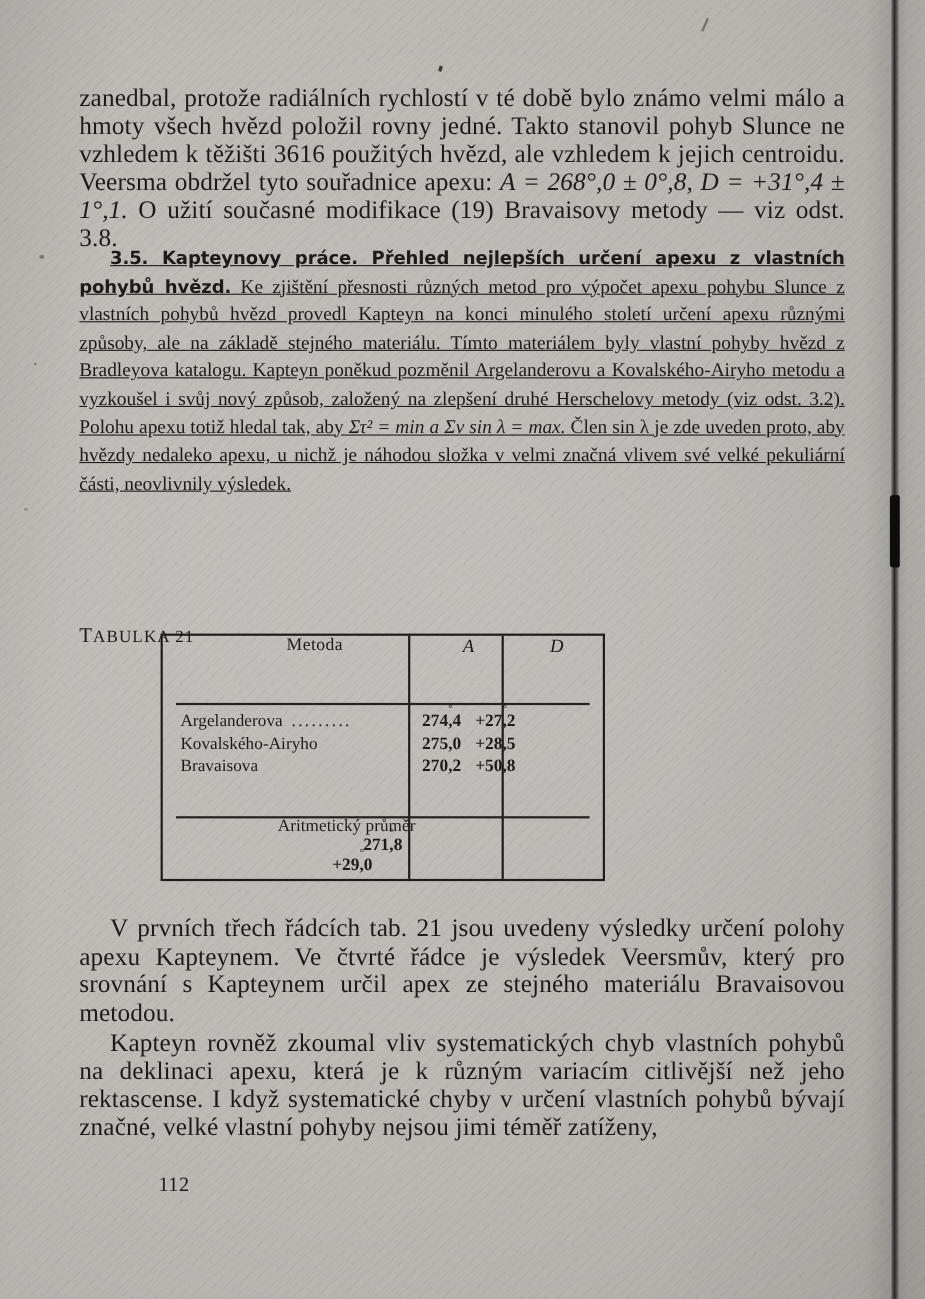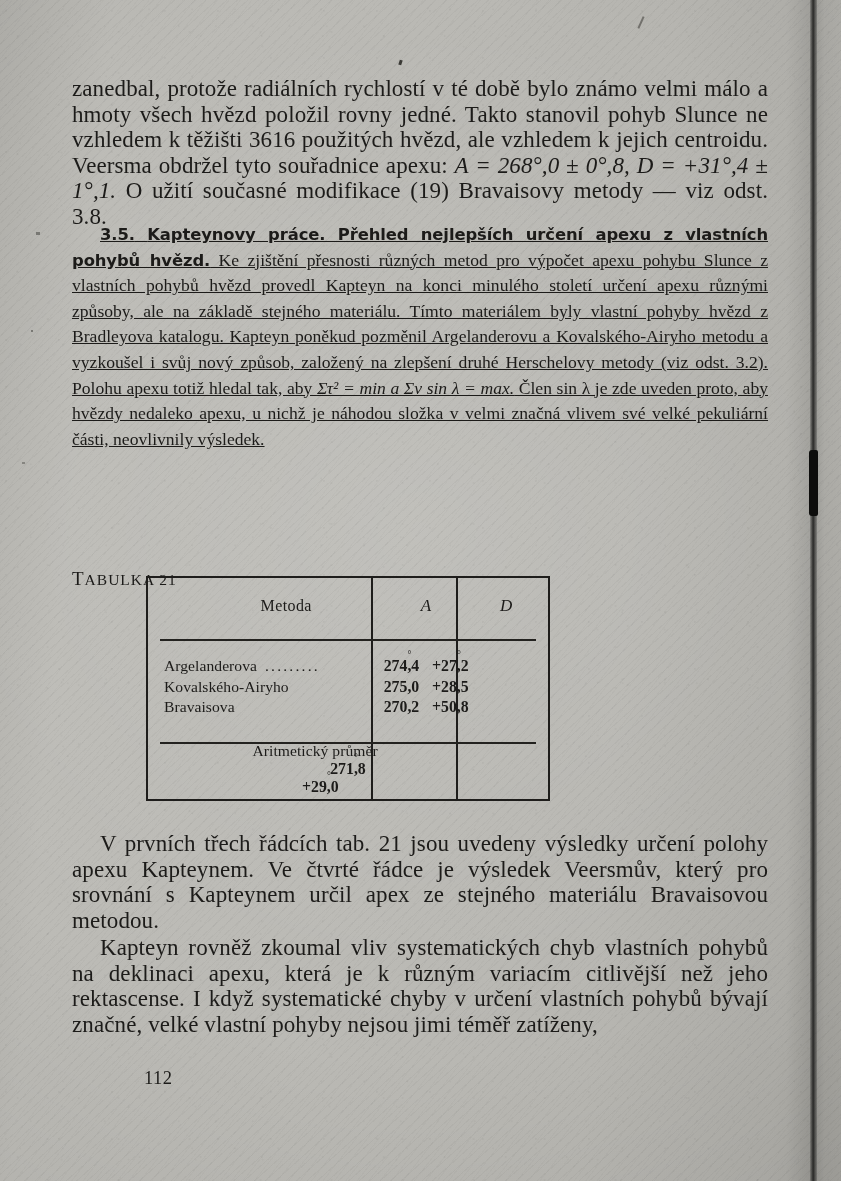--- a/index.html
+++ b/index.html
@@ -164,39 +164,38 @@
   .hrule.h1 { top: 61px; }
   .hrule.h2 { top: 164px; }
 
   .tbl-head {
     position: absolute;
     top: 0;
     left: 0;
     right: 0;
     height: 56px;
     display: flex;
-    align-items: center;
     margin-left: 37px;
   }
   .th-method {
     width: 223px;
     text-align: center;
     font-size: 16px;
     letter-spacing: 0.4px;
   }
   .th-a { width: 85px; text-align: center; font-size: 17px; font-style: italic; }
   .th-d { width: 92px; text-align: center; font-size: 17px; font-style: italic; }
 
   .tbl-body {
     position: absolute;
     top: 61px;
     left: 0;
     right: 16px;
     height: 103px;
-    padding-top: 18px;
+    padding-top: 8px;
     box-sizing: border-box;
   }
   .trow {
     display: flex;
     align-items: baseline;
     height: 20.5px;
   }
   .cell-method {
     width: 223px;
     padding-left: 16px;

